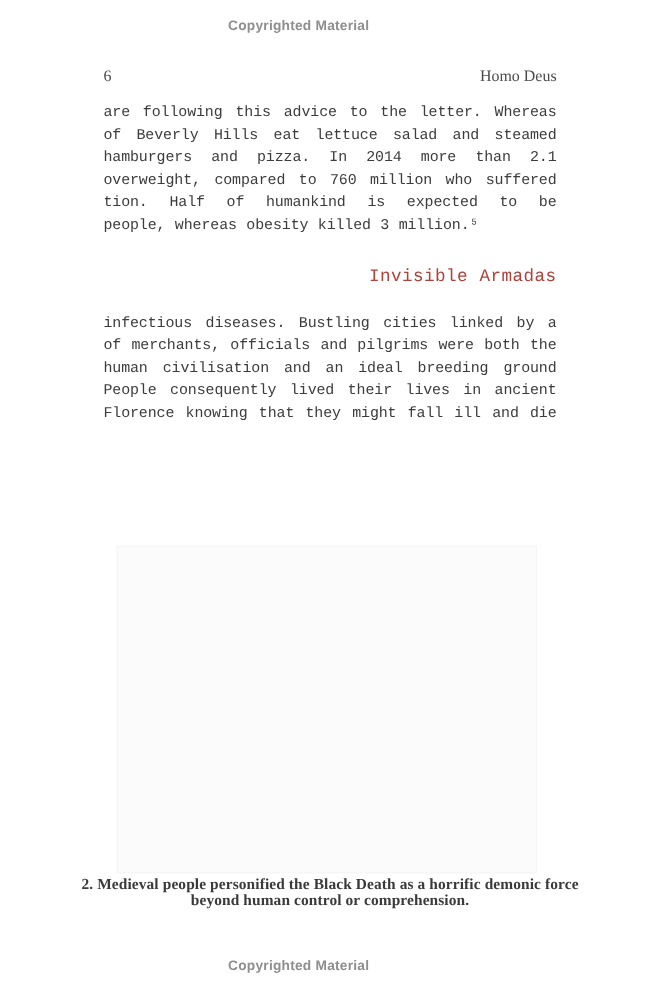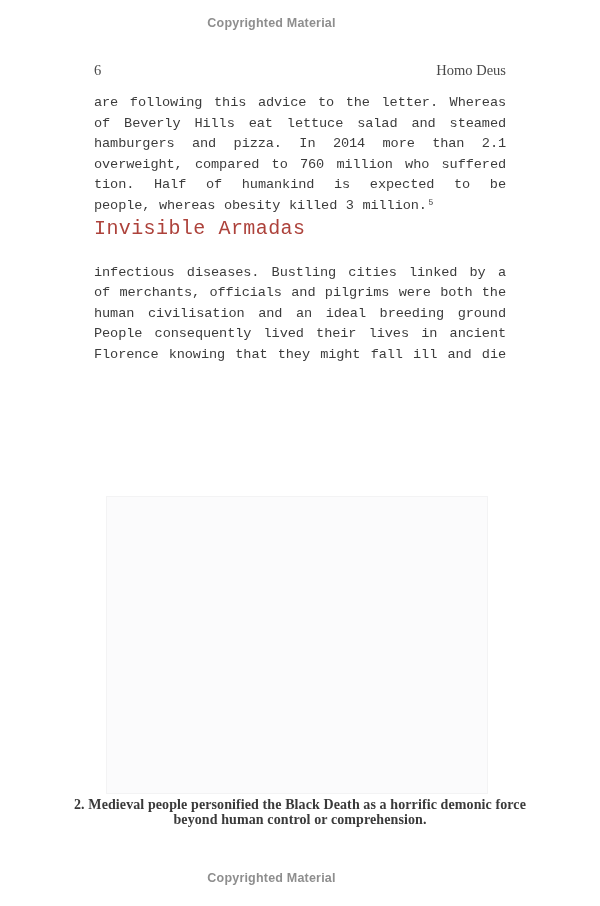--- a/index.html
+++ b/index.html
@@ -56,25 +56,26 @@
     height: 20.6px;
     overflow: hidden;
     text-align: justify;
     text-align-last: justify;
     white-space: normal;
   }
   .text-line.last {
     text-align-last: left;
   }
   .section-heading {
+    margin-top: 22px;
     margin-bottom: 22px;
     height: 24px;
     line-height: 24px;
-    text-align: left;
-    font-size: 20px;
+    text-align: right;
+    font-size: 16px;
     letter-spacing: 0.4px;
     color: #ad423b;
   }
 
   .figure-image {
     position: absolute;
     left: 107px;
     top: 497px;
     width: 380px;
     height: 296px;

